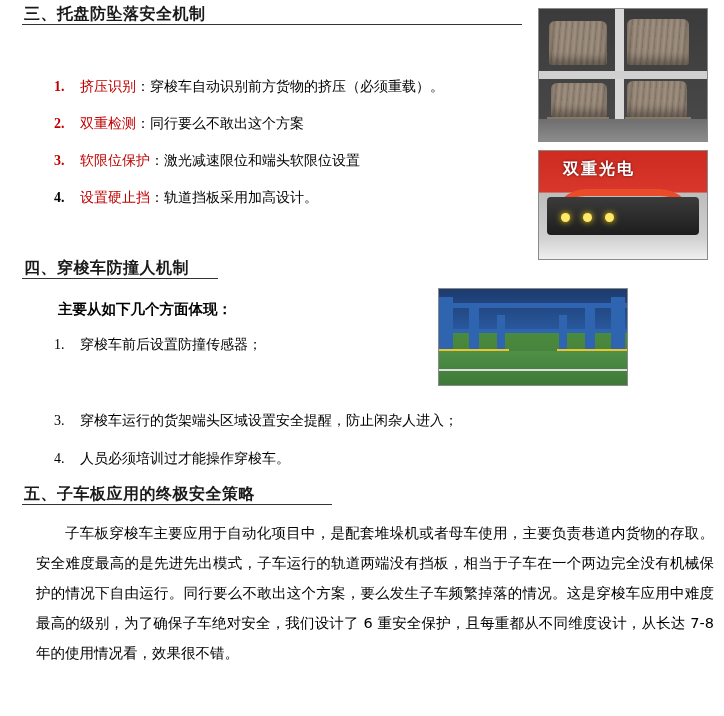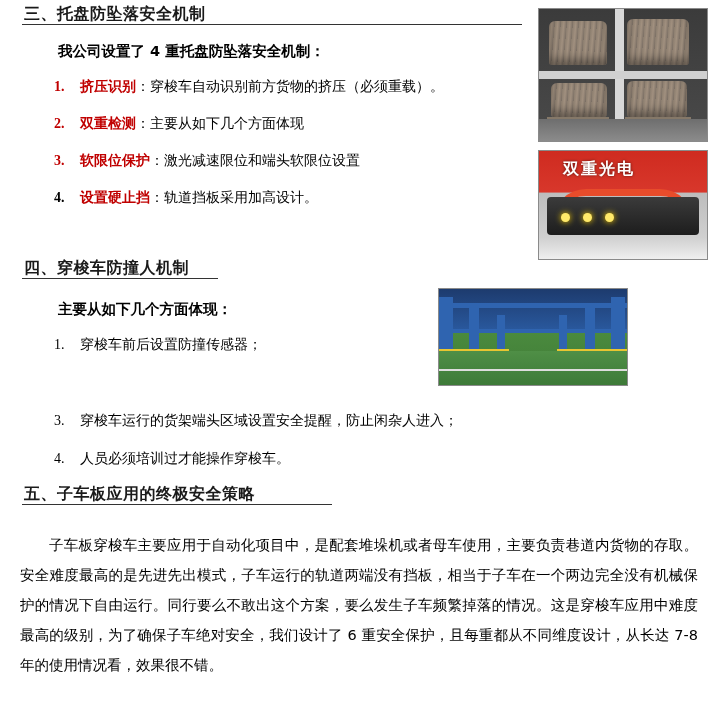--- a/index.html
+++ b/index.html
@@ -49,21 +49,21 @@
   .num.black {
     color: #000;
     font-weight: normal;
   }
   .num.bold-black {
     color: #000;
     font-weight: bold;
   }
   .red-term {
     color: #c00000;
-    font-weight: bold;
+    font-weight: normal;
     text-align: center;
   }
   .body-para {
     font-family: "DejaVu Sans", sans-serif;
     font-size: 14.5px;
     line-height: 30px;
     color: #000;
     text-align: justify;
   }
   .abs { position: absolute; }
@@ -176,27 +176,26 @@
     <div class="machine"></div>
     <div class="lamp" style="left:22px;"></div>
     <div class="lamp" style="left:44px;"></div>
     <div class="lamp" style="left:66px;"></div>
     <div class="base"></div>
   </div>
 
   <div class="abs section-heading" style="left:24px; top:4px;">三、托盘防坠落安全机制</div>
   <div class="abs" style="left:22px; top:24px; width:500px; height:1px; background:#333;"></div>
 
-  <div class="abs sub-bold" style="left:58px; top:42px;">我公司设置了 4 重托盘防坠落安全机制：</div>
 
   <div class="abs list-item" style="left:54px; top:76px; width:470px;">
     <span class="num">1.</span><span class="red-term">挤压识别</span><span>：穿梭车自动识别前方货物的挤压（必须重载）。</span>
   </div>
   <div class="abs list-item" style="left:54px; top:113px; width:470px;">
-    <span class="num">2.</span><span class="red-term">双重检测</span><span>：主要从如下几个方面体现</span>
+    <span class="num">2.</span><span class="red-term">双重检测</span><span>：同行要么不敢出这个方案</span>
   </div>
   <div class="abs list-item" style="left:54px; top:150px; width:470px;">
     <span class="num">3.</span><span class="red-term">软限位保护</span><span>：激光减速限位和端头软限位设置</span>
   </div>
   <div class="abs list-item" style="left:54px; top:187px; width:470px; font-weight:bold;">
     <span class="num bold-black">4.</span><span class="red-term">设置硬止挡</span><span style="font-weight:normal;">：轨道挡板采用加高设计。</span>
   </div>
 
   <div class="photo" id="photo-aisle">
     <div class="beam" style="left:0px; top:8px; width:14px; height:78px;"></div>
@@ -224,15 +223,15 @@
   <div class="abs list-item" style="left:54px; top:410px; width:600px;">
     <span class="num black">3.</span><span>穿梭车运行的货架端头区域设置安全提醒，防止闲杂人进入；</span>
   </div>
   <div class="abs list-item" style="left:54px; top:448px; width:600px;">
     <span class="num black">4.</span><span>人员必须培训过才能操作穿梭车。</span>
   </div>
 
   <div class="abs section-heading" style="left:24px; top:484px;">五、子车板应用的终极安全策略</div>
   <div class="abs" style="left:22px; top:504px; width:310px; height:1px; background:#333;"></div>
 
-  <div class="abs body-para" style="left:20px; top:518px; width:678px; text-indent:2em;margin-top:12px;">子车板穿梭车主要应用于自动化项目中，是配套堆垛机或者母车使用，主要负责巷道内货物的存取。安全难度最高的是先进先出模式，子车运行的轨道两端没有挡板，相当于子车在一个两边完全没有机械保护的情况下自由运行。同行要么不敢出这个方案，要么发生子车频繁掉落的情况。这是穿梭车应用中难度最高的级别，为了确保子车绝对安全，我们设计了 6 重安全保护，且每重都从不同维度设计，从长达 7-8 年的使用情况看，效果很不错。</div>
+  <div class="abs body-para" style="left:36px; top:518px; width:678px; text-indent:2em;">子车板穿梭车主要应用于自动化项目中，是配套堆垛机或者母车使用，主要负责巷道内货物的存取。安全难度最高的是先进先出模式，子车运行的轨道两端没有挡板，相当于子车在一个两边完全没有机械保护的情况下自由运行。同行要么不敢出这个方案，要么发生子车频繁掉落的情况。这是穿梭车应用中难度最高的级别，为了确保子车绝对安全，我们设计了 6 重安全保护，且每重都从不同维度设计，从长达 7-8 年的使用情况看，效果很不错。</div>
 
 </div>
 
 </body></html>

